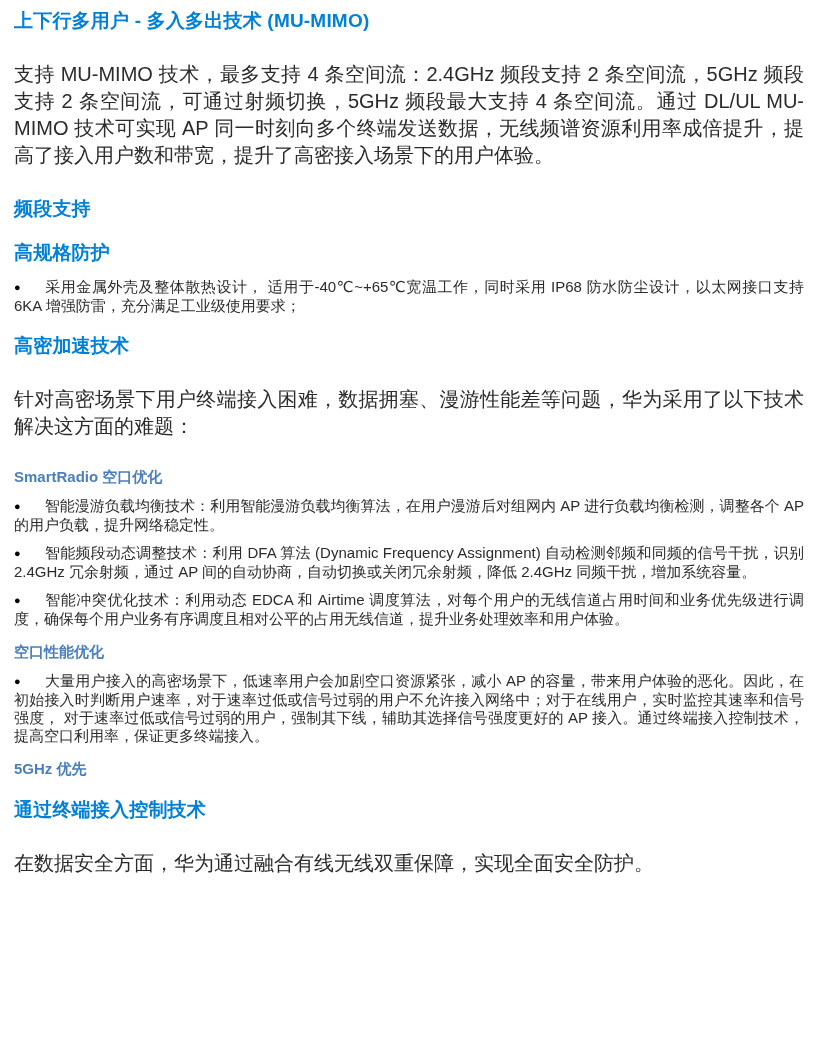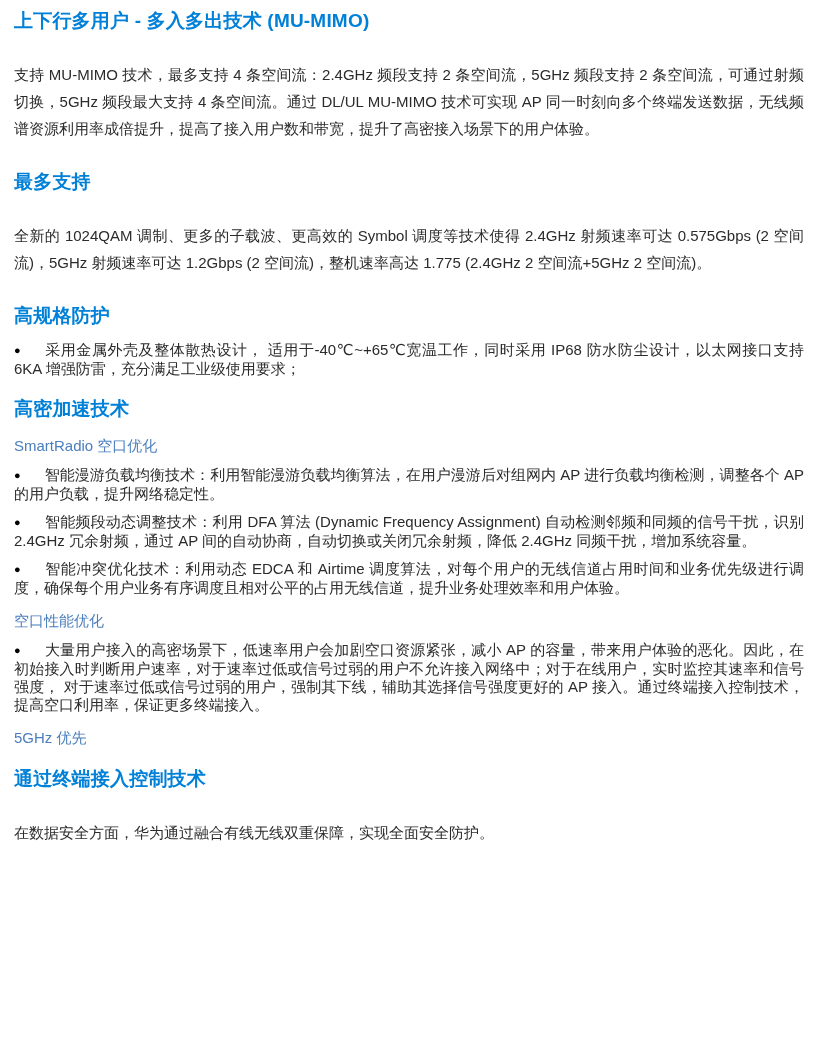--- a/index.html
+++ b/index.html
@@ -25,26 +25,26 @@
     margin: 18px 0 12px 0;
     letter-spacing: 0.2px;
   }
   .doc > .sec-heading:first-child {
     margin-top: 2px;
   }
   .sub-heading {
     color: var(--c-subheading, #4a7ebd);
     font-size: 15px;
     line-height: 20px;
-    font-weight: 400;
+    font-weight: 700;
     margin: 14px 0 10px 0;
   }
   .body-paragraph {
     color: var(--c-body, #2b2b2b);
-    font-size: 15px;
+    font-size: 20px;
     line-height: 27px;
     margin: 27px 0;
     text-align: justify;
   }
   .bullet-item {
     color: var(--c-body, #2b2b2b);
     font-size: 15px;
     line-height: 18px;
     margin: 10px 0;
     text-align: justify;
@@ -56,25 +56,25 @@
     margin-right: 24px;
     transform: translateY(-1px);
   }
 </style>
 </head>
 <body style="--c-heading: #0080d7; --c-subheading: #4a7ebd; --c-body: #2b2b2b; --c-bullet: #000000;">
 
 <main class="doc">
     <h2 class="sec-heading">上下行多用户 - 多入多出技术 (MU-MIMO)</h2>
     <p class="body-paragraph">支持 MU-MIMO 技术，最多支持 4 条空间流：2.4GHz 频段支持 2 条空间流，5GHz 频段支持 2 条空间流，可通过射频切换，5GHz 频段最大支持 4 条空间流。通过 DL/UL MU-MIMO 技术可实现 AP 同一时刻向多个终端发送数据，无线频谱资源利用率成倍提升，提高了接入用户数和带宽，提升了高密接入场景下的用户体验。</p>
-    <h2 class="sec-heading">最多支持</h2>
-    <p class="body-paragraph">全新的 1024QAM 调制、更多的子载波、更高效的 Symbol 调度等技术使得 2.4GHz 射频速率可达 0.575Gbps (2 空间流)，5GHz 射频速率可达 1.2Gbps (2 空间流)，整机速率高达 1.775 (2.4GHz 2 空间流+5GHz 2 空间流)。</p>
+    <h2 class="sec-heading">频段支持</h2>
     <h2 class="sec-heading">高规格防护</h2>
     <div class="bullet-item"><span class="bullet-dot">●</span><span>采用金属外壳及整体散热设计， 适用于-40℃~+65℃宽温工作，同时采用 IP68 防水防尘设计，以太网接口支持 6KA 增强防雷，充分满足工业级使用要求；</span></div>
     <h2 class="sec-heading">高密加速技术</h2>
+    <p class="body-paragraph">针对高密场景下用户终端接入困难，数据拥塞、漫游性能差等问题，华为采用了以下技术解决这方面的难题：</p>
     <h3 class="sub-heading">SmartRadio 空口优化</h3>
     <div class="bullet-item"><span class="bullet-dot">●</span><span>智能漫游负载均衡技术：利用智能漫游负载均衡算法，在用户漫游后对组网内 AP 进行负载均衡检测，调整各个 AP 的用户负载，提升网络稳定性。</span></div>
     <div class="bullet-item"><span class="bullet-dot">●</span><span>智能频段动态调整技术：利用 DFA 算法 (Dynamic Frequency Assignment) 自动检测邻频和同频的信号干扰，识别 2.4GHz 冗余射频，通过 AP 间的自动协商，自动切换或关闭冗余射频，降低 2.4GHz 同频干扰，增加系统容量。</span></div>
     <div class="bullet-item"><span class="bullet-dot">●</span><span>智能冲突优化技术：利用动态 EDCA 和 Airtime 调度算法，对每个用户的无线信道占用时间和业务优先级进行调度，确保每个用户业务有序调度且相对公平的占用无线信道，提升业务处理效率和用户体验。</span></div>
     <h3 class="sub-heading">空口性能优化</h3>
     <div class="bullet-item"><span class="bullet-dot">●</span><span>大量用户接入的高密场景下，低速率用户会加剧空口资源紧张，减小 AP 的容量，带来用户体验的恶化。因此，在初始接入时判断用户速率，对于速率过低或信号过弱的用户不允许接入网络中；对于在线用户，实时监控其速率和信号强度， 对于速率过低或信号过弱的用户，强制其下线，辅助其选择信号强度更好的 AP 接入。通过终端接入控制技术，提高空口利用率，保证更多终端接入。</span></div>
     <h3 class="sub-heading">5GHz 优先</h3>
     <h2 class="sec-heading">通过终端接入控制技术</h2>
     <p class="body-paragraph">在数据安全方面，华为通过融合有线无线双重保障，实现全面安全防护。</p>
   </main>

